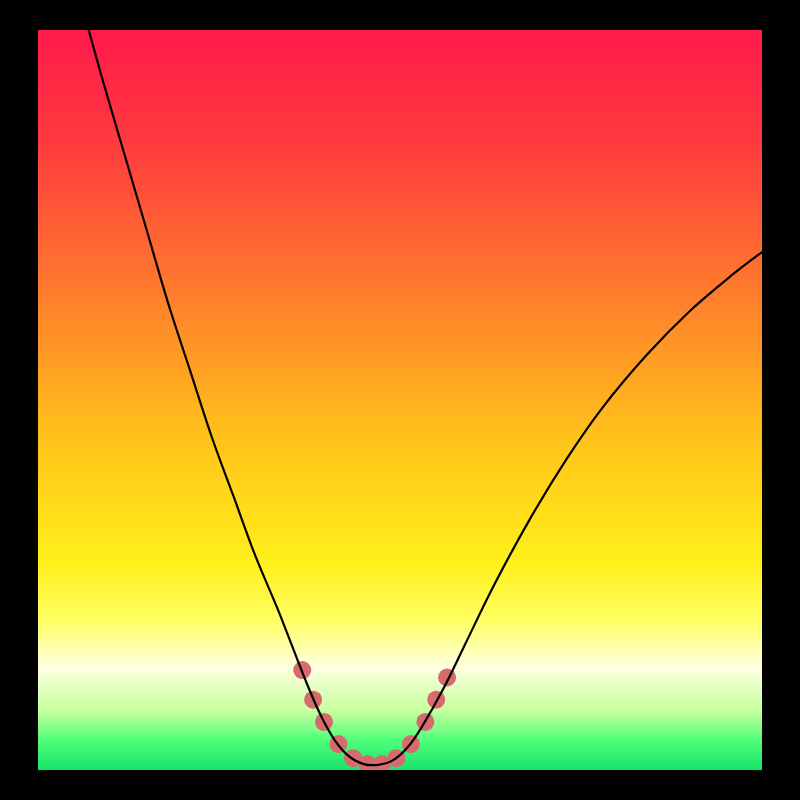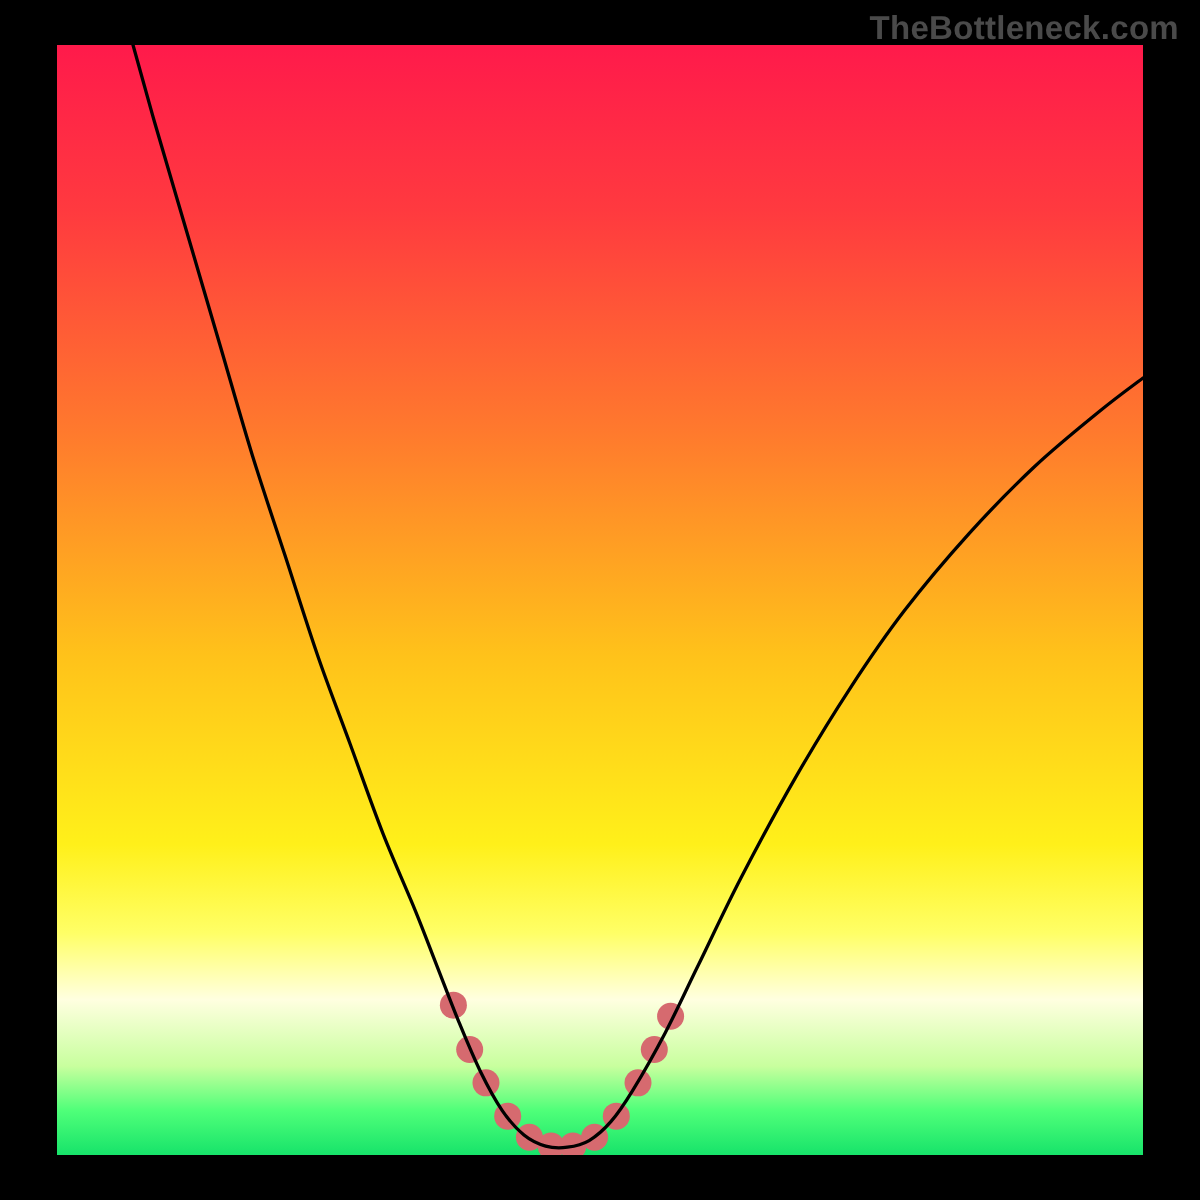--- a/index.html
+++ b/index.html
@@ -31,21 +31,20 @@
   svg {
     position: absolute;
     left: 0;
     top: 0;
   }
 </style>
 </head>
 <body>
 
 <div class="frame">
-  <div class="watermark">TheBottleneck.com</div>
   <svg id="chart-svg" width="800" height="800" viewBox="0 0 800 800">
     <defs>
       <linearGradient id="bg-grad" x1="0" y1="0" x2="0" y2="1">
           <stop offset="0.00%" stop-color="#ff1a4b"></stop>
           <stop offset="15.00%" stop-color="#ff3a3f"></stop>
           <stop offset="35.00%" stop-color="#ff7a2d"></stop>
           <stop offset="55.00%" stop-color="#ffc21a"></stop>
           <stop offset="72.00%" stop-color="#fff01a"></stop>
           <stop offset="80.00%" stop-color="#ffff66"></stop>
           <stop offset="86.00%" stop-color="#ffffe0"></stop>

